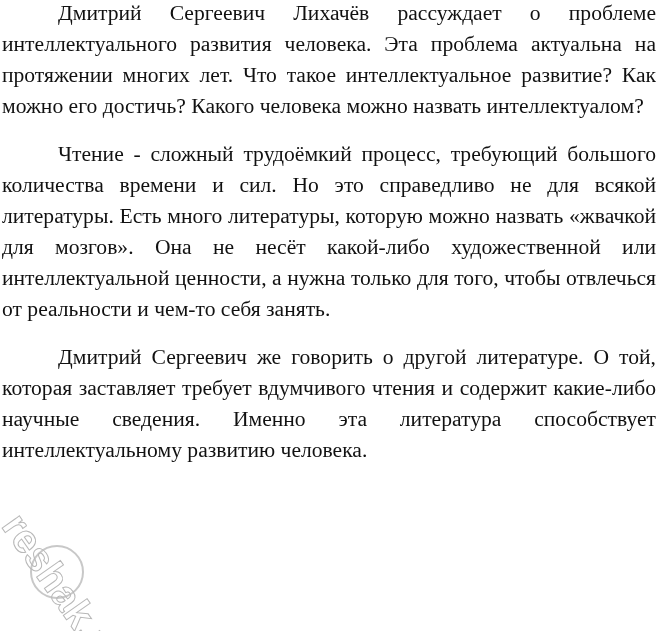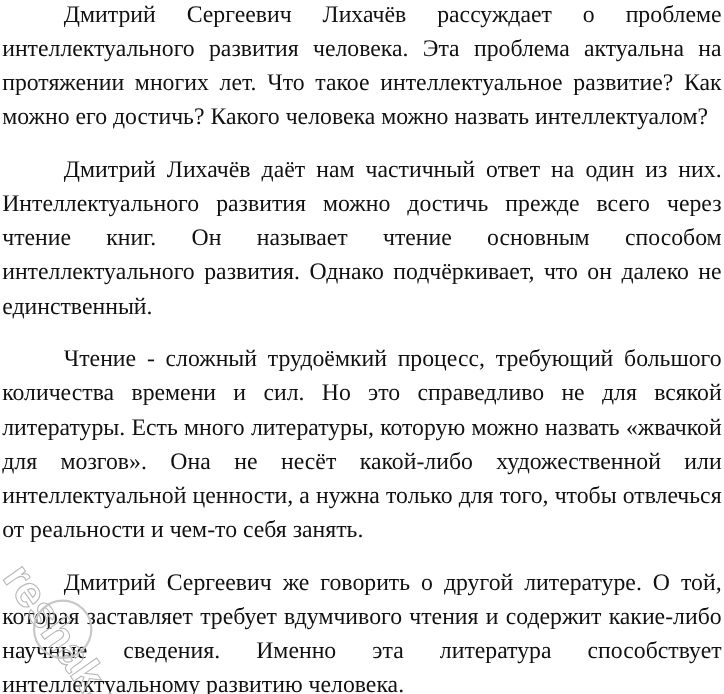--- a/index.html
+++ b/index.html
@@ -24,21 +24,20 @@
   .wm-circle {
     position: absolute; left: 0; top: 75px; width: 50px; height: 50px;
     border: 2px solid #c8c8c8; border-radius: 50%;
   }
 </style>
 </head>
 <body>
 
 <div class="doc">
   <p class="para">Дмитрий Сергеевич Лихачёв рассуждает о проблеме интеллектуального развития человека. Эта проблема актуальна на протяжении многих лет. Что такое интеллектуальное развитие? Как можно его достичь? Какого человека можно назвать интеллектуалом?</p>
-  <p class="para">Дмитрий Лихачёв даёт нам частичный ответ на один из них. Интеллектуального развития можно достичь прежде всего через чтение книг. Он называет чтение основным способом интеллектуального развития. Однако подчёркивает, что он далеко не единственный.</p>
   <p class="para">Чтение - сложный трудоёмкий процесс, требующий большого количества времени и сил. Но это справедливо не для всякой литературы. Есть много литературы, которую можно назвать «жвачкой для мозгов». Она не несёт какой-либо художественной или интеллектуальной ценности, а нужна только для того, чтобы отвлечься от реальности и чем-то себя занять.</p>
   <p class="para">Дмитрий Сергеевич же говорить о другой литературе. О той, которая заставляет требует вдумчивого чтения и содержит какие-либо научные сведения. Именно эта литература способствует интеллектуальному развитию человека.</p>
 </div>
 
 <div class="watermark">
   <div class="wm-circle"></div>
   <div class="wm-text">reshak.ru</div>
 </div>
 
 </body></html>

